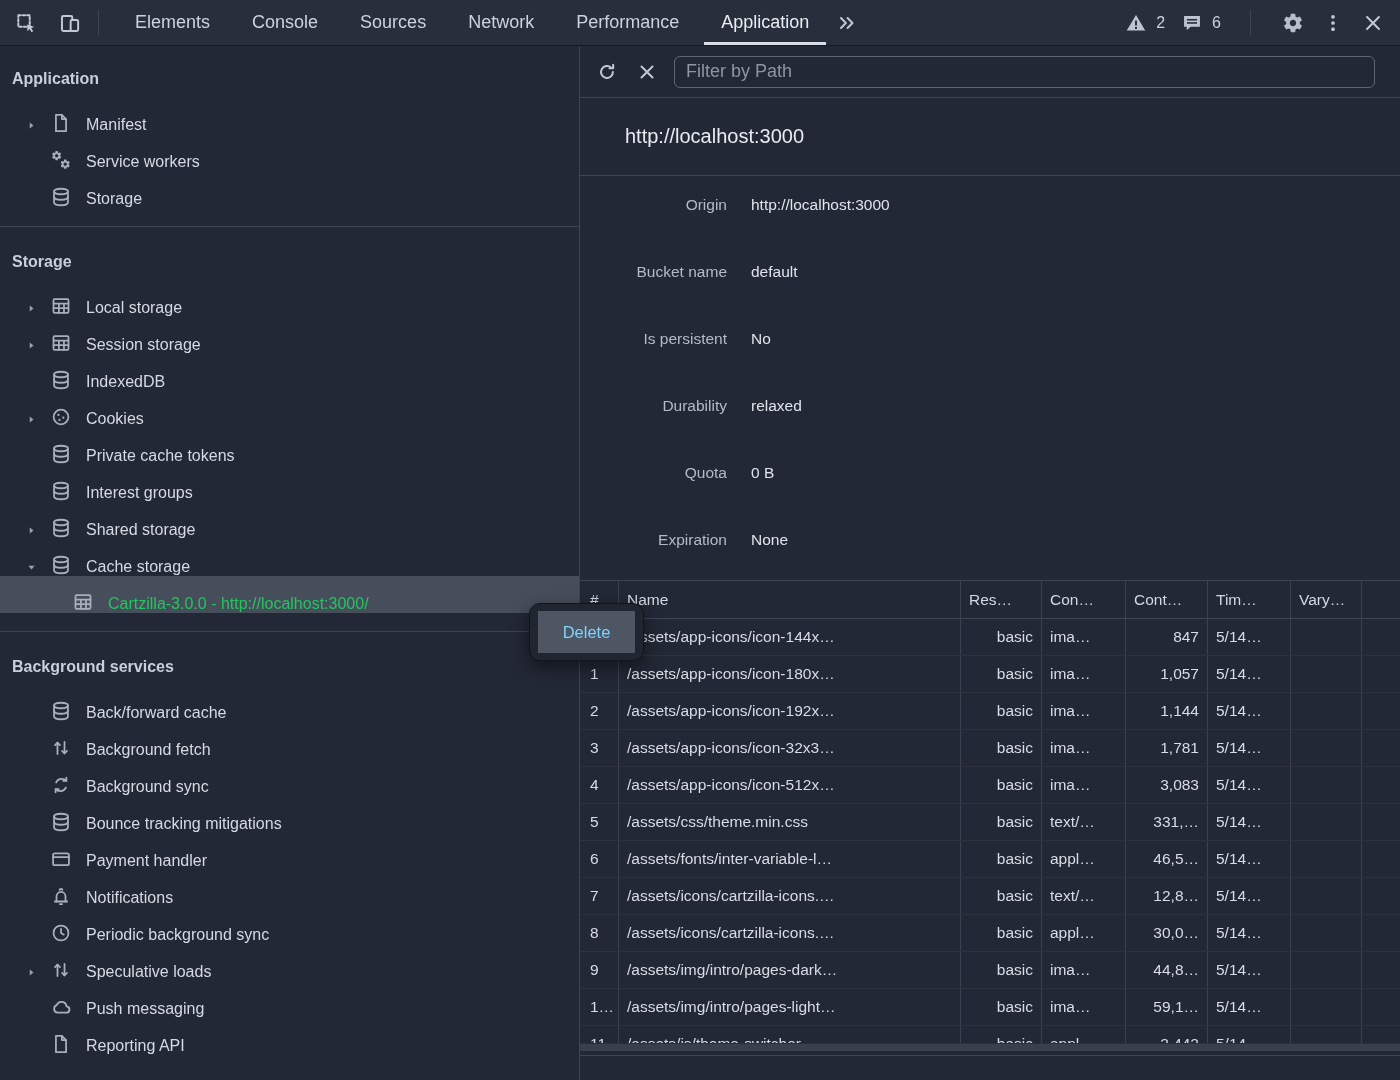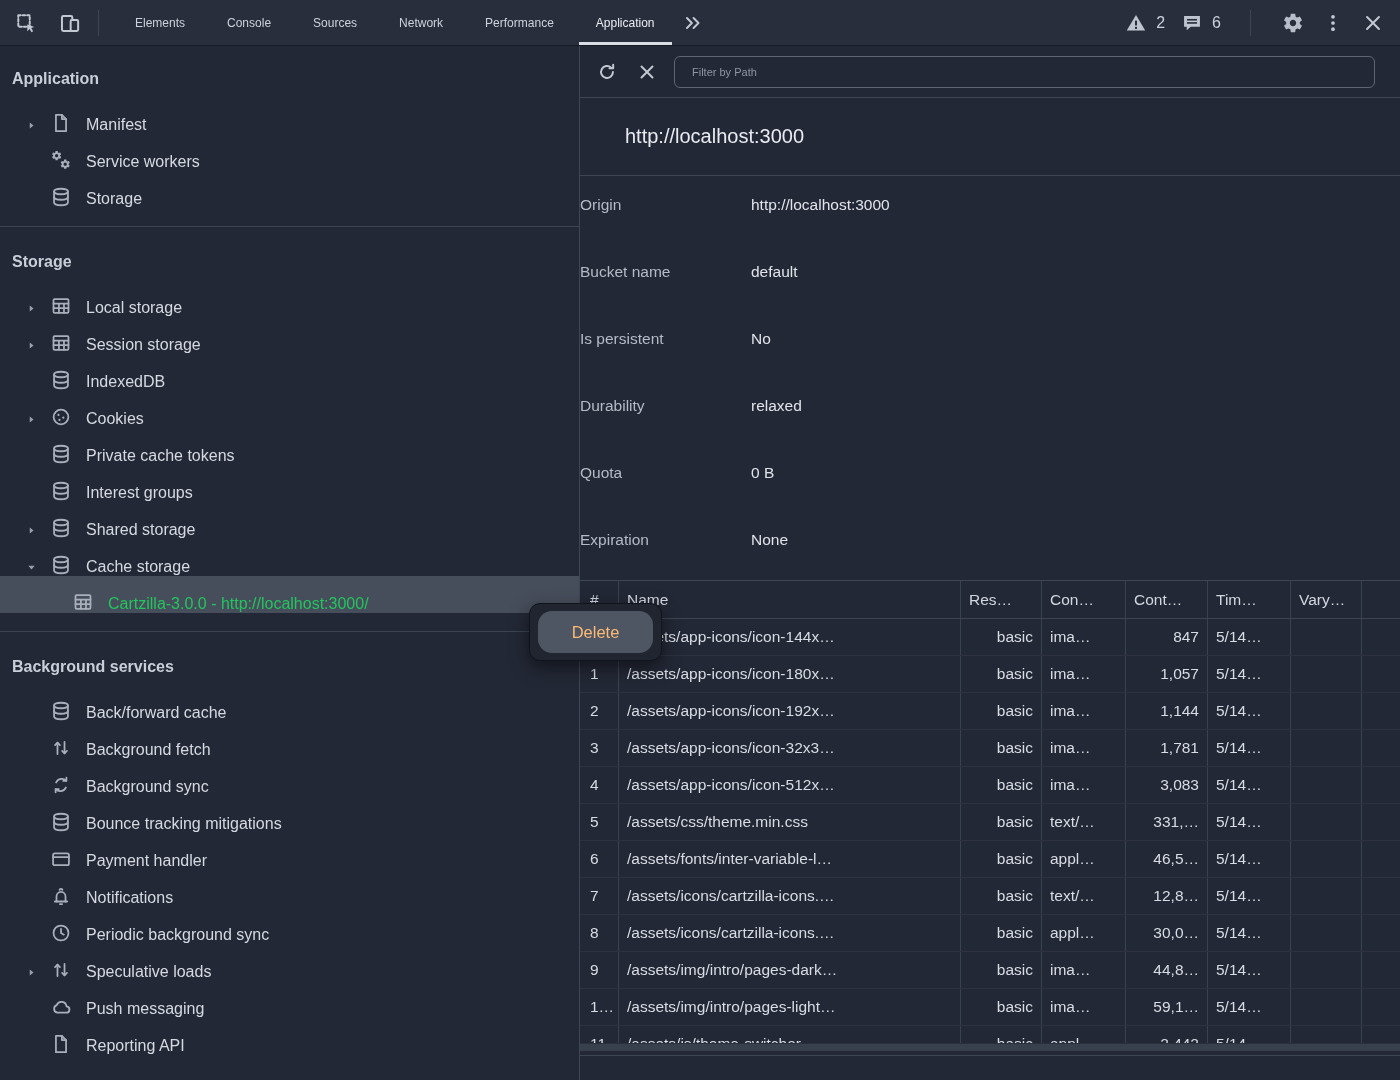--- a/index.html
+++ b/index.html
@@ -8,21 +8,21 @@
   .devtools{position:relative;width:1400px;height:1080px;display:flex;flex-direction:column;overflow:hidden}
 
   
   .topbar{height:45px;flex:0 0 auto;background:#282e3c;border-bottom:1px solid #151a23;
           display:flex;align-items:center}
   .tb-left{display:flex;align-items:center;padding-left:13px;gap:18px}
   .tb-divider{width:1px;height:26px;background:#3d4452;margin:0 15px;flex:0 0 auto}
   .icon-btn{width:26px;height:26px;display:flex;align-items:center;justify-content:center;flex:0 0 auto}
   .icon-btn svg{width:22px;height:22px}
   .tabs{display:flex;height:45px}
-  .tab{padding:0 21px;display:flex;align-items:center;font-size:12px;color:#cdd3dd;position:relative;white-space:nowrap}
+  .tab{padding:0 21px;display:flex;align-items:center;font-size:18px;color:#cdd3dd;position:relative;white-space:nowrap}
   .tab.selected{color:#e9edf3}
   .tab.selected::after{content:"";position:absolute;left:4px;right:4px;bottom:0;height:3px;background:#d9dee6}
   .more-tabs{margin-left:4px}
   .tb-right{margin-left:auto;display:flex;align-items:center;gap:14px;padding-right:14px}
   .status{display:flex;align-items:center;gap:7px}
   .count{font-size:16px;color:#ccd2dc}
 
   
   .body{flex:1;display:flex;min-height:0}
 
@@ -39,49 +39,49 @@
   .sb-item .sb-ic svg{width:22px;height:22px}
   .sb-item .lbl{margin-left:14px}
   .sb-item.selected{background:#474e5b;color:#22c55e}
   .sb-sec-divider{height:1px;background:#3d4452;margin:18px 0 16px}
 
   
   .main{flex:1;display:flex;flex-direction:column;min-width:0;background:#232836}
   .filterbar{height:51px;flex:0 0 auto;border-bottom:1px solid #3e4554;display:flex;align-items:center}
   .filterbar .icon-btn{margin-left:14px}
   .filter-input{flex:1;height:30px;margin-left:14px;margin-right:25px;background:transparent;
-                border:1px solid #5d6573;border-radius:6px;color:#d5dae2;font-size:11px;
-                padding:0 17px;outline:none;font-family:"Liberation Sans",sans-serif}
+                border:1px solid #5d6573;border-radius:6px;color:#d5dae2;font-size:18px;
+                padding:0 11px;outline:none;font-family:"Liberation Sans",sans-serif}
   .filter-input::placeholder{color:#8d95a3}
   .title-row{height:77px;flex:0 0 auto;border-bottom:1px solid #3e4554;display:flex;align-items:center}
   .origin-title{font-size:20px;color:#e8ebf1;margin-left:45px;font-weight:400}
   .metadata{height:404px;flex:0 0 auto;padding-top:10px;box-sizing:border-box;overflow:hidden}
   .md-row{height:37px;display:flex;align-items:center;margin-bottom:30px}
-  .md-label{width:147px;color:#b4bbc6;font-size:15.5px;flex:0 0 auto}
+  .md-label{width:147px;text-align:right;color:#b4bbc6;font-size:15.5px;flex:0 0 auto}
   .md-value{margin-left:24px;color:#e0e4ea;font-size:15.5px}
 
   
   .grid-header,.grid-row{display:grid;grid-template-columns:39px 342px 81px 84px 82px 83px 71px 1fr}
   .grid-header{height:37px;flex:0 0 auto;border-top:1px solid #3e4554;border-bottom:1px solid #3e4554;
                box-sizing:content-box;color:#d2d7e0}
   .c{display:flex;align-items:center;border-right:1px solid #3a4150;padding:0 8px;
      font-size:15.5px;white-space:nowrap;overflow:hidden;box-sizing:border-box}
   .c.num{padding-left:10px}
   .c.right{justify-content:flex-end}
   .sp{border-right:none}
   .rows-viewport{height:424px;flex:0 0 auto;overflow:hidden}
   .grid-row{height:37px;box-sizing:border-box;border-bottom:1px solid rgba(255,255,255,0.05);color:#d8dce4}
   .hstrip{height:7px;flex:0 0 auto;background:#39404d;border-top:1px solid #2a303c}
   .gap{height:4px;flex:0 0 auto;background:#232836}
   .footer{flex:1;border-top:1px solid #3e4554;background:#232836}
 
   
   .ctx{position:absolute;left:529px;top:603px;background:#20252f;border:1px solid #0f141d;
        border-radius:11px;padding:7px 8px;box-shadow:0 6px 18px rgba(0,0,0,.5);z-index:10}
-  .ctx-item{width:115px;height:42px;background:#4e5664;border-radius:14px;color:#fdba74;
+  .ctx-item{width:97px;height:42px;background:#4e5664;border-radius:0;color:#7dd3fc;
             font-size:16.5px;display:flex;align-items:center;justify-content:center}
 </style>
 </head>
 <body>
 
 <div class="devtools">
 
   <div class="topbar">
     <div class="tb-left">
       <span class="icon-btn">

